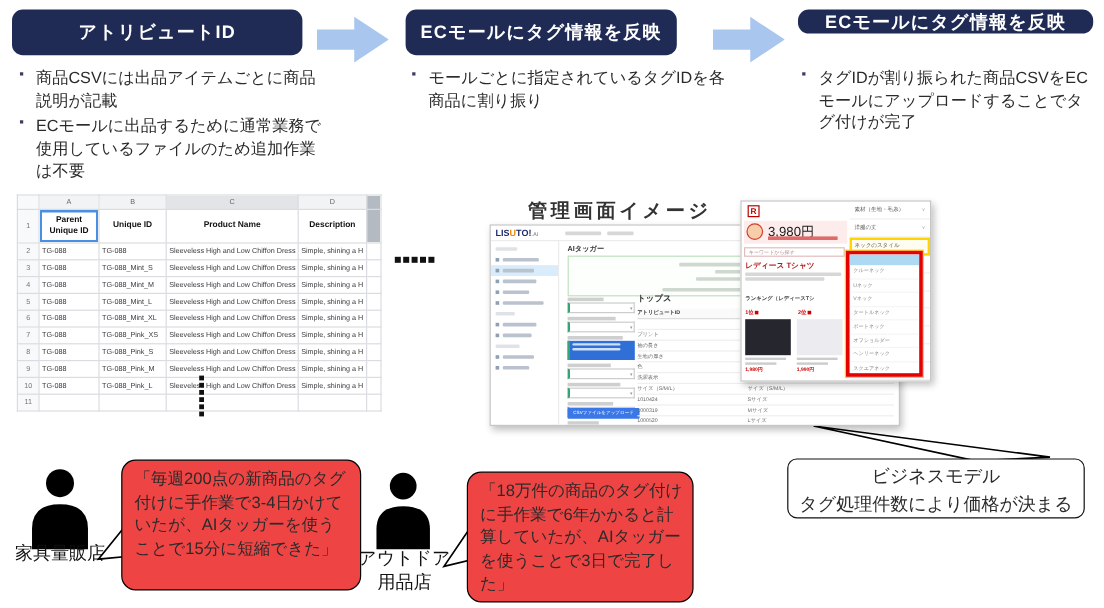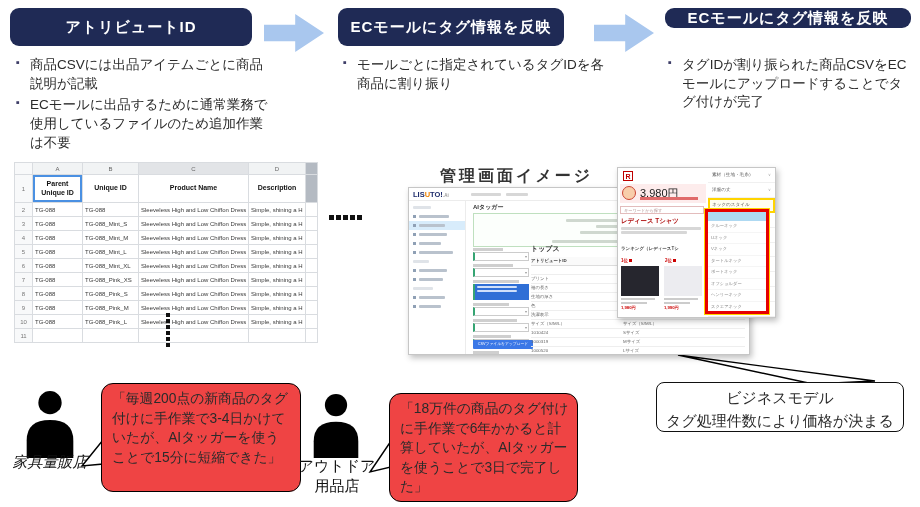--- a/index.html
+++ b/index.html
@@ -487,21 +487,21 @@
         </div>
     </div>
   </div>
 
   <div class="person" style="left:22px;top:390px;">
     <svg width="56" height="68" viewBox="0 0 56 70">
       <circle cx="28" cy="13" r="12" fill="#000"></circle>
       <path d="M4 70 V52 Q4 31 28 31 Q52 31 52 52 V70 Z" fill="#000"></path>
     </svg>
   </div>
-  <div class="p-label" style="left:2px;top:452px;width:96px;font-style:italic;">家具量販店</div>
+  <div class="p-label" style="left:2px;top:452px;width:96px;">家具量販店</div>
   <svg class="tailsvg" style="left:78px;top:433px;" width="32" height="42">
     <polygon points="25,7 4,33 25,31" fill="#fff" stroke="#000" stroke-width="1.4"></polygon>
   </svg>
   <div class="bubble" style="left:101px;top:383px;width:200px;height:109px;">「毎週200点の新商品のタグ付けに手作業で3-4日かけていたが、AIタッガーを使うことで15分に短縮できた」</div>
 
   <div class="person" style="left:309px;top:393px;">
     <svg width="54" height="65" viewBox="0 0 56 70">
       <circle cx="28" cy="13" r="12" fill="#000"></circle>
       <path d="M4 70 V52 Q4 31 28 31 Q52 31 52 52 V70 Z" fill="#000"></path>
     </svg>

